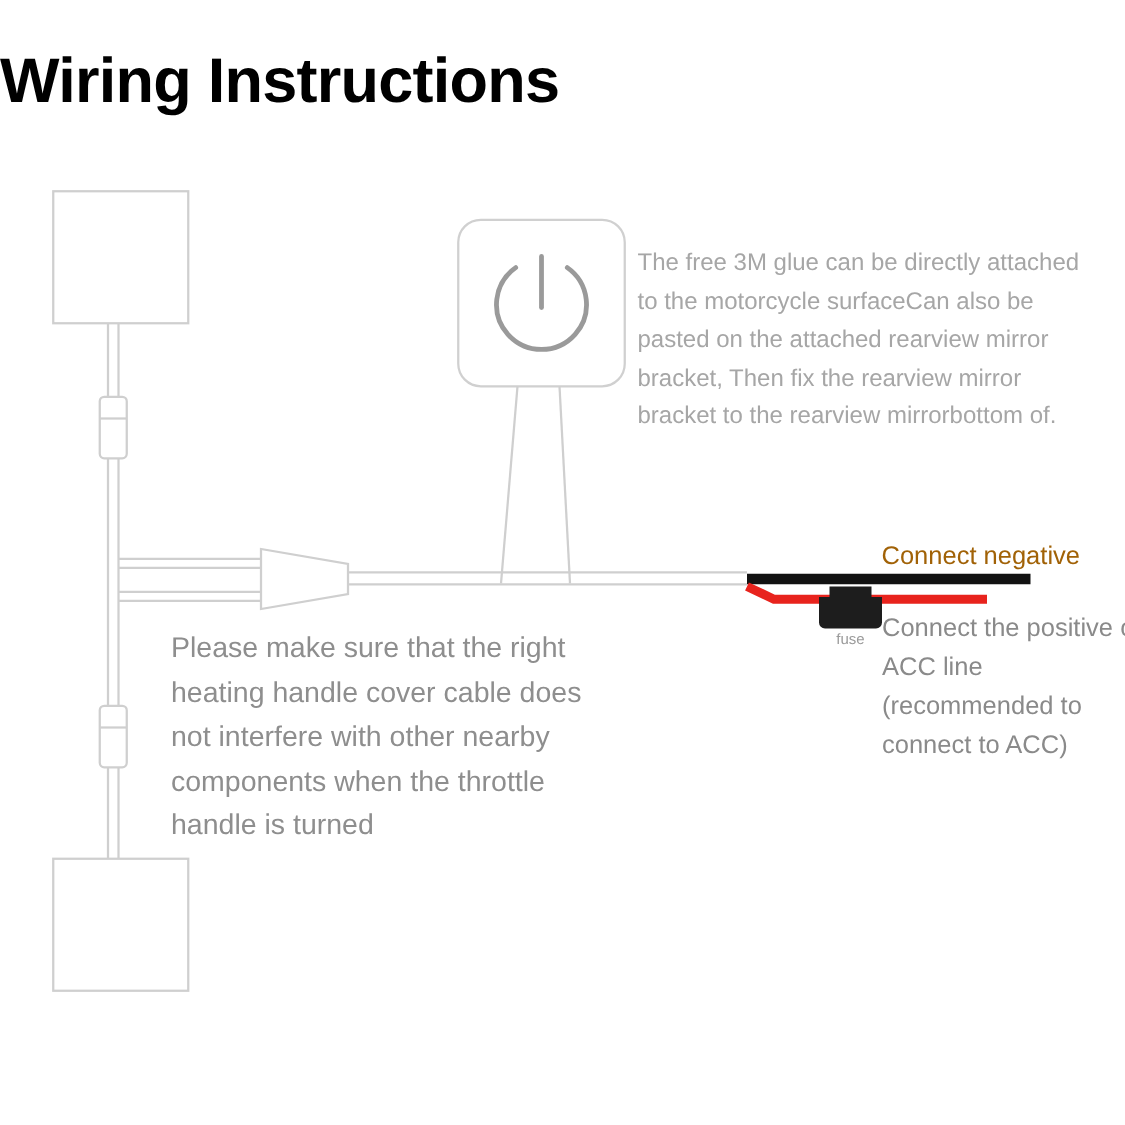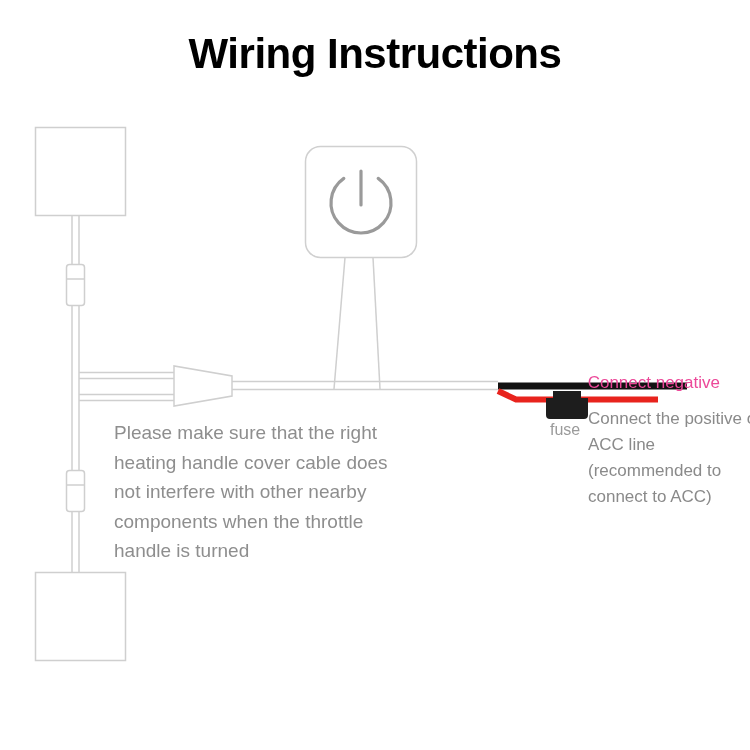--- a/index.html
+++ b/index.html
@@ -2,43 +2,43 @@
 <html><head>
 <meta charset="utf-8">
 <style>
   html,body{margin:0;padding:0;background:#fff;}
   .stage{
     position:relative;width:750px;height:750px;background:#ffffff;overflow:hidden;
     font-family:"Liberation Sans", sans-serif;
   }
   .title{
     position:absolute;left:0;top:30px;width:750px;margin:0;
-    text-align:center;font-size:42px;font-weight:bold;color:#000;
+    text-align:left;font-size:42px;font-weight:bold;color:#000;
     letter-spacing:-0.5px;
   }
   .diagram{position:absolute;left:0;top:0;width:750px;height:750px;}
   .note,.label,.fuse-label{position:absolute;color:#8d8d8d;}
   .switch-note{
     left:425px;top:163px;width:304px;
     font-size:16px;line-height:25.5px;color:#a6a6a6;
   }
   .handle-note{
     left:114px;top:418px;width:296px;
     font-size:19px;line-height:29.5px;color:#8e8e8e;
   }
   .negative-label{
-    right:30px;top:373px;font-size:17px;color:#ec4899;white-space:nowrap;
+    right:30px;top:361px;font-size:17px;color:#a16207;white-space:nowrap;
   }
   .positive-label{
     left:588px;top:406px;width:178px;
     font-size:17px;line-height:26px;color:#8a8a8a;
   }
   .fuse-label{
-    left:550px;top:421px;width:34px;
-    font-size:16px;color:#9a9a9a;
+    left:550px;top:421px;width:34px;text-align:center;
+    font-size:10px;color:#9a9a9a;
   }
 </style>
 </head>
 <body>
 
 <div class="stage">
 
   <h1 class="title">Wiring Instructions</h1>
 
   <svg class="diagram" viewBox="0 0 750 750" aria-hidden="true">
@@ -92,20 +92,21 @@
       <line x1="373" y1="257.5" x2="380" y2="389"></line>
     </g>
 
     <line x1="498" y1="386" x2="687" y2="386" stroke="#121212" stroke-width="7"></line>
 
     <path d="M498,391 L516,399.5 L658,399.5" fill="none" stroke="#e8231d" stroke-width="6"></path>
 
     <path d="M553,391 h28 v7 h7 v17 a4,4 0 0 1 -4,4 h-34 a4,4 0 0 1 -4,-4 v-17 h7 z" fill="#1d1d1d"></path>
   </svg>
 
+  <div class="note switch-note">The free 3M glue can be directly attached to the motorcycle surfaceCan also be pasted on the attached rearview mirror bracket, Then fix the rearview mirror bracket to the rearview mirrorbottom of.</div>
 
   <div class="label negative-label">Connect negative</div>
 
   <div class="label positive-label">Connect the positive or ACC line (recommended to connect to ACC)</div>
 
   <div class="note handle-note">Please make sure that the right heating handle cover cable does not interfere with other nearby components when the throttle handle is turned</div>
 
   <div class="fuse-label">fuse</div>
 
 </div>

